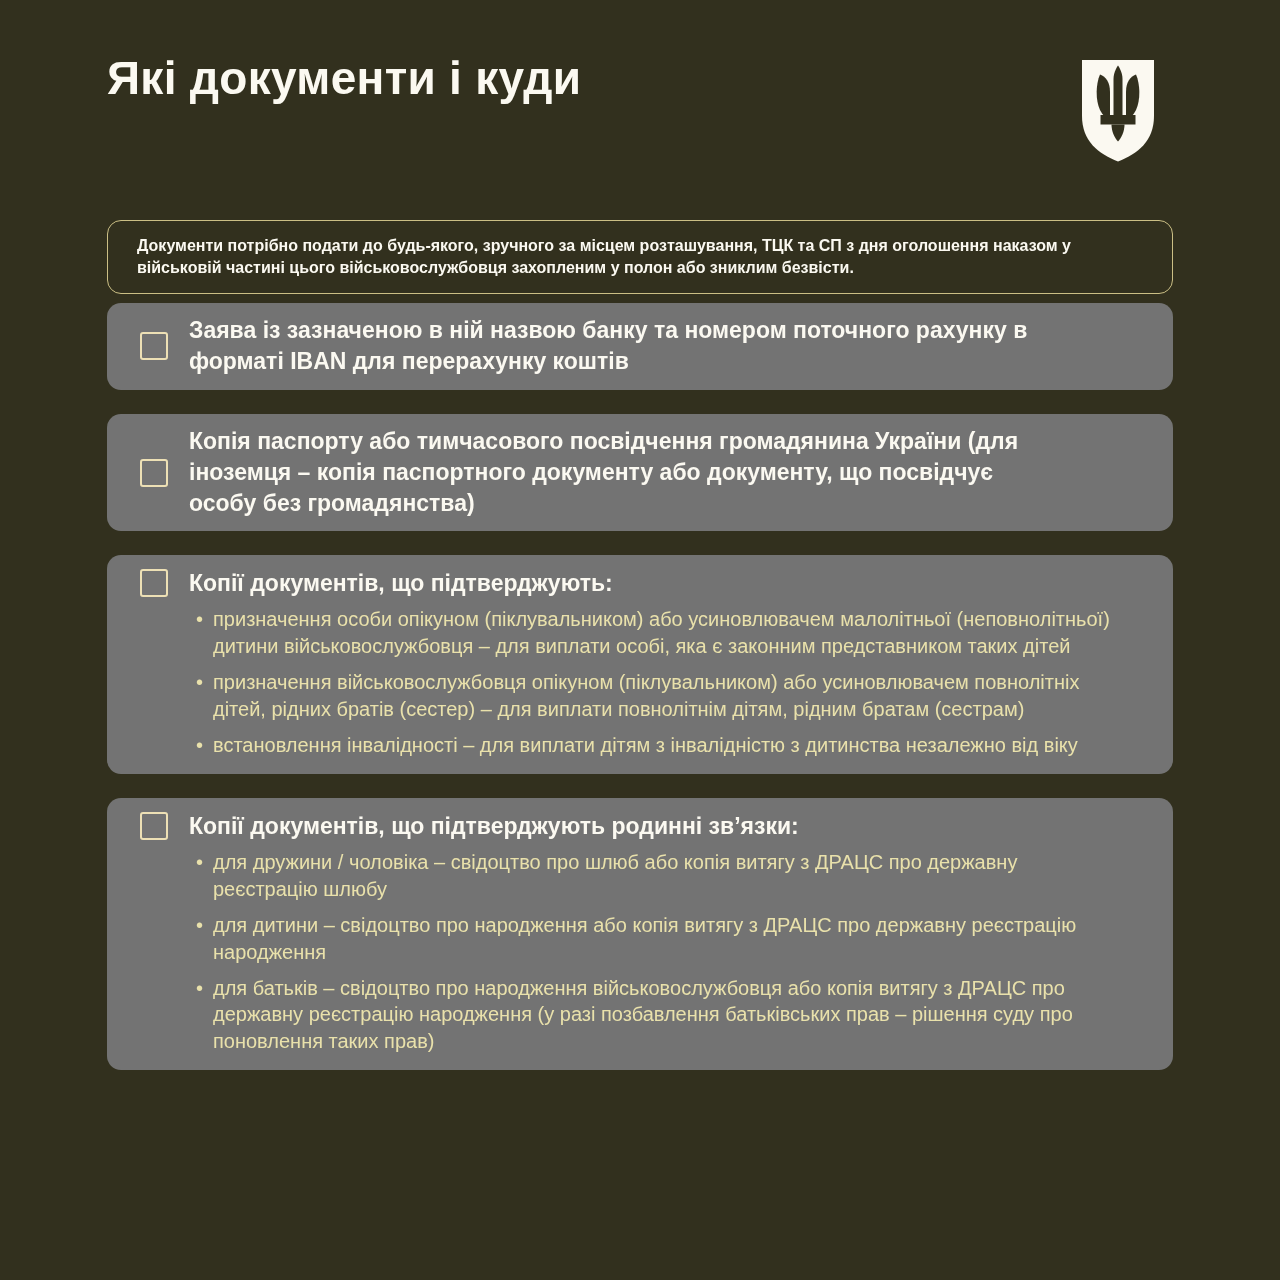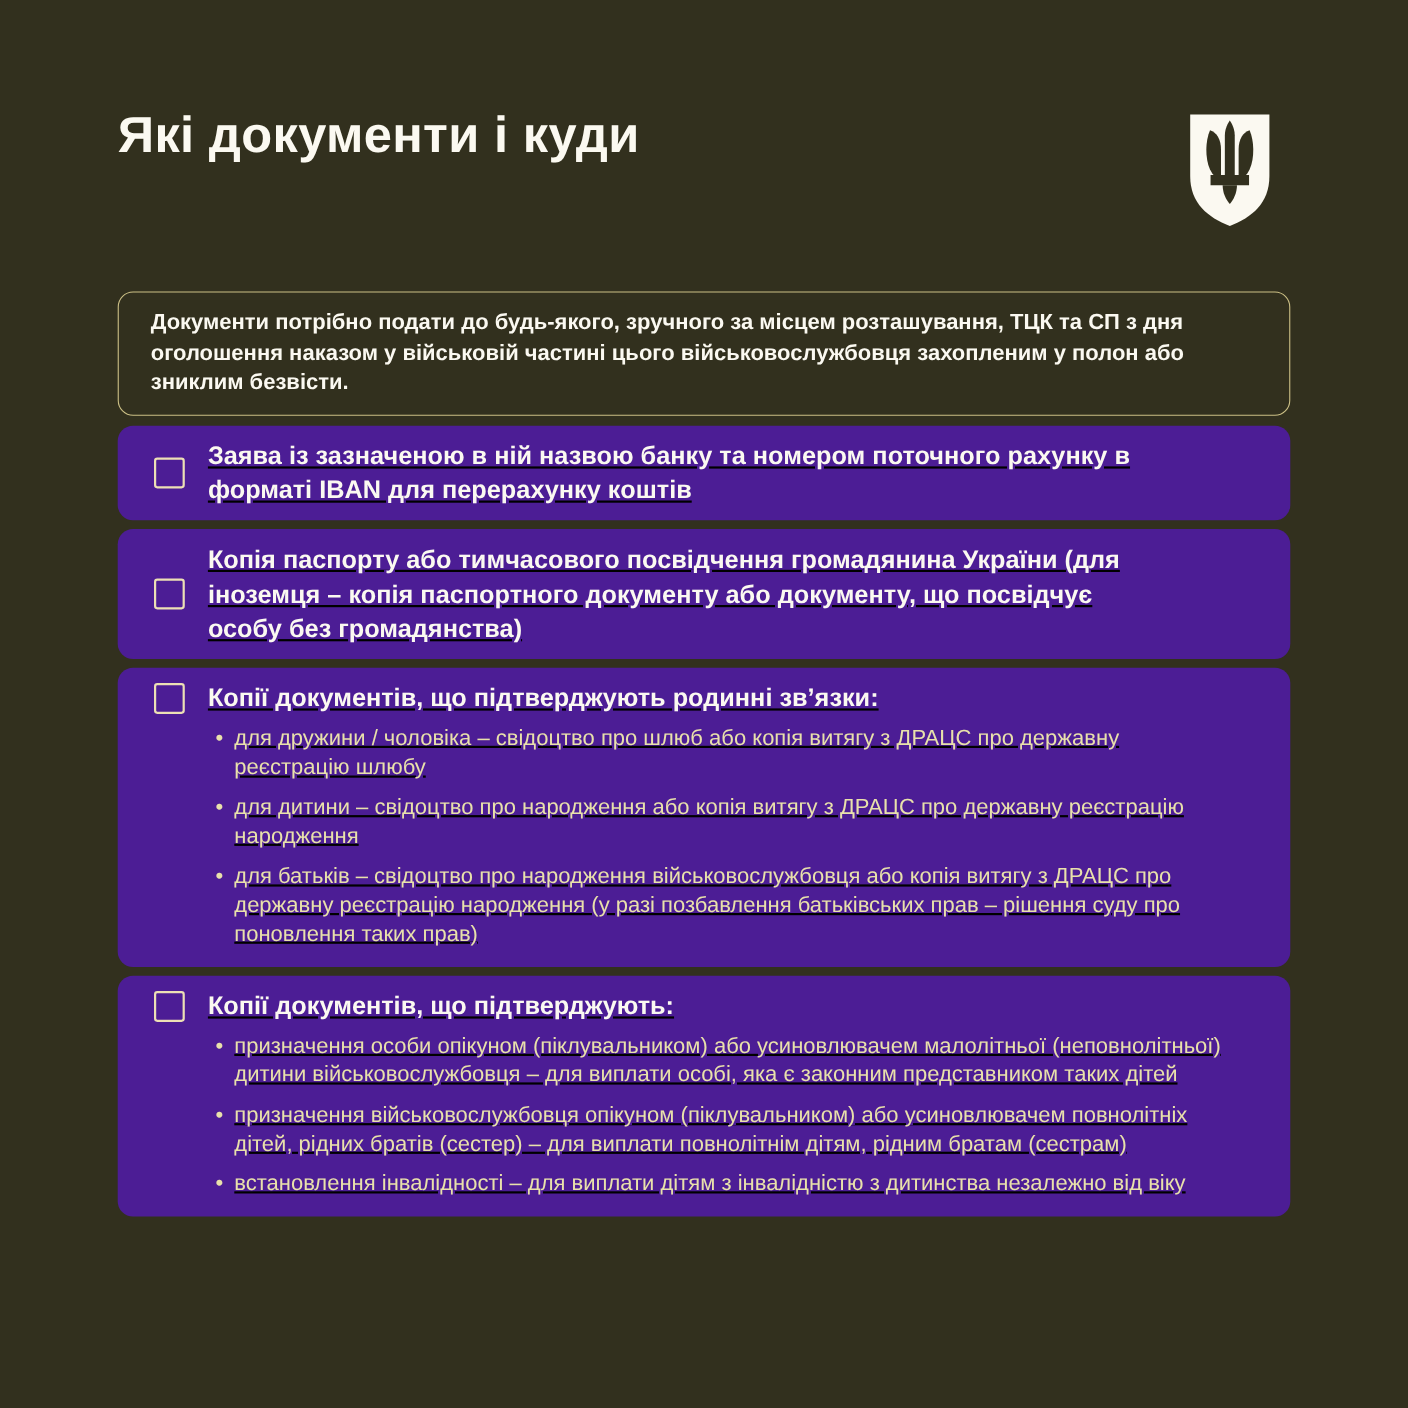--- a/index.html
+++ b/index.html
@@ -7,21 +7,21 @@
     padding: 0;
   }
   body {
     width: 1280px;
     height: 1280px;
     background: #32301E;
     font-family: "Liberation Sans", "DejaVu Sans", sans-serif;
     overflow: hidden;
   }
   .content {
-    padding: 96px 107px 0 107px;
+    padding: 52px 107px 0 107px;
   }
   .header {
     display: flex;
     justify-content: space-between;
     align-items: flex-start;
     margin-bottom: 50px;
   }
   .page-title {
     color: #FBF9F1;
     font-size: 46px;
@@ -36,31 +36,30 @@
   }
   .intro-box {
     border: 1.5px solid #CBBF85;
     border-radius: 14px;
     padding: 14px 29px;
     margin-bottom: 9px;
   }
   .intro-box p {
     margin: 0;
     color: #FBF9F1;
-    font-size: 20px;
+    font-size: 16px;
     font-weight: 700;
     line-height: 1.38;
     max-width: 1010px;
   }
   .card {
-    background: #4c1d95;
+    background: #737373;
     border-radius: 14px;
     padding: 12px 30px 12px 33px;
-    margin-bottom: 8px;
-    text-decoration: underline;
+    margin-bottom: 24px;
   }
   .card-head {
     display: flex;
     align-items: center;
     min-height: 32px;
   }
   .checkbox {
     width: 24px;
     height: 24px;
     border: 2px solid #EDE0B5;
@@ -139,34 +138,34 @@
     <div class="card-head">
       <span class="checkbox"></span>
       <div class="card-label">Копія паспорту або тимчасового посвідчення громадянина України (для іноземця – копія паспортного документу або документу, що посвідчує особу без громадянства)</div>
     </div>
   </div>
 
 
   <div class="card">
     <div class="card-head">
       <span class="checkbox"></span>
+      <div class="card-label">Копії документів, що підтверджують:</div>
+    </div>
+    <ul class="bullets">
+      <li>призначення особи опікуном (піклувальником) або усиновлювачем малолітньої (неповнолітньої) дитини військовослужбовця – для виплати особі, яка є законним представником таких дітей</li>
+      <li>призначення військовослужбовця опікуном (піклувальником) або усиновлювачем повнолітніх дітей, рідних братів (сестер) – для виплати повнолітнім дітям, рідним братам (сестрам)</li>
+      <li>встановлення інвалідності – для виплати дітям з інвалідністю з дитинства незалежно від віку</li>
+    </ul>
+  </div>
+
+  <div class="card">
+    <div class="card-head">
+      <span class="checkbox"></span>
       <div class="card-label">Копії документів, що підтверджують родинні зв’язки:</div>
     </div>
     <ul class="bullets">
       <li>для дружини / чоловіка – свідоцтво про шлюб або копія витягу з ДРАЦС про державну реєстрацію шлюбу</li>
       <li>для дитини – свідоцтво про народження або копія витягу з ДРАЦС про державну реєстрацію народження</li>
       <li>для батьків – свідоцтво про народження військовослужбовця або копія витягу з ДРАЦС про державну реєстрацію народження (у разі позбавлення батьківських прав – рішення суду про поновлення таких прав)</li>
     </ul>
   </div>
 
-  <div class="card">
-    <div class="card-head">
-      <span class="checkbox"></span>
-      <div class="card-label">Копії документів, що підтверджують:</div>
-    </div>
-    <ul class="bullets">
-      <li>призначення особи опікуном (піклувальником) або усиновлювачем малолітньої (неповнолітньої) дитини військовослужбовця – для виплати особі, яка є законним представником таких дітей</li>
-      <li>призначення військовослужбовця опікуном (піклувальником) або усиновлювачем повнолітніх дітей, рідних братів (сестер) – для виплати повнолітнім дітям, рідним братам (сестрам)</li>
-      <li>встановлення інвалідності – для виплати дітям з інвалідністю з дитинства незалежно від віку</li>
-    </ul>
-  </div>
-
 </div>
 
 </body></html>

